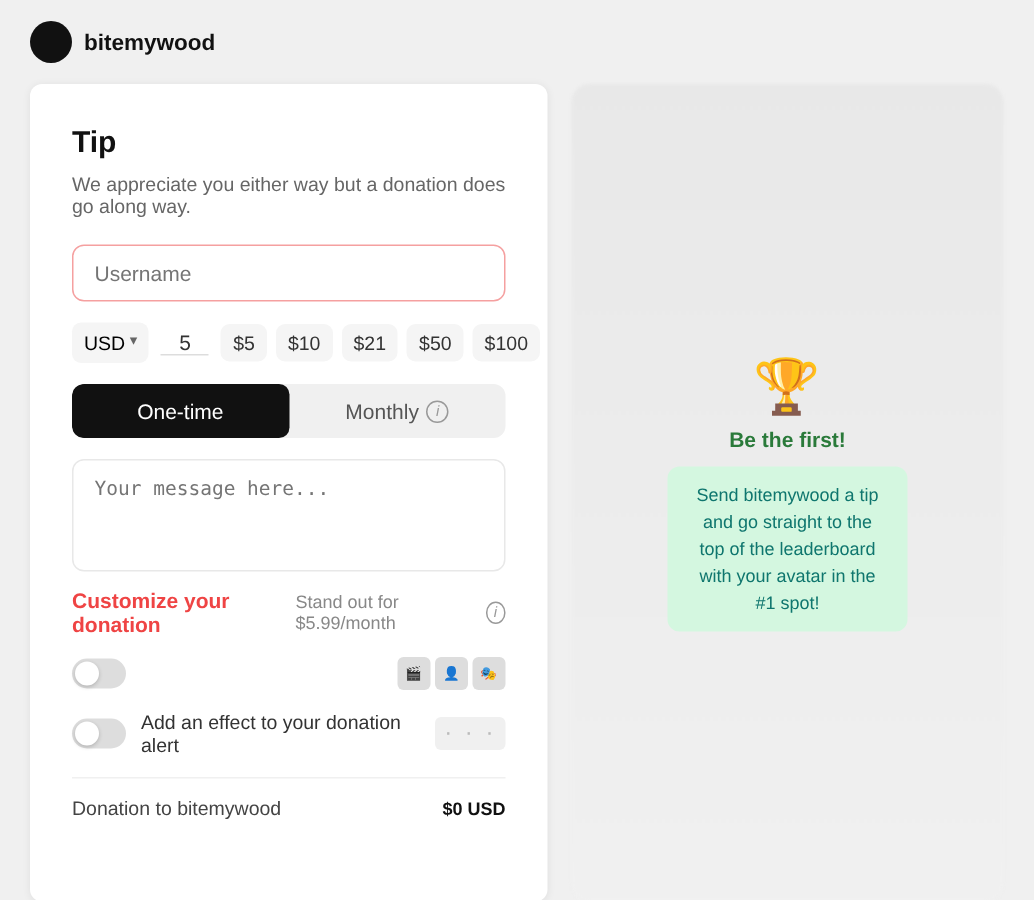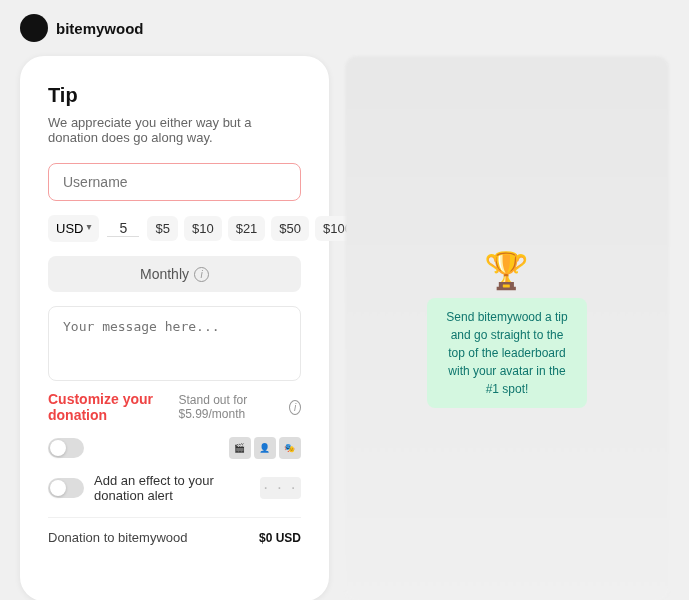--- a/index.html
+++ b/index.html
@@ -36,23 +36,23 @@
     .main {
       display: flex;
       gap: 16px;
       padding: 0 20px;
       height: calc(100% - 55px);
     }
 
     
     .tip-card {
       background: #fff;
-      border-radius: 24px;
+      border-radius: 8px;
       padding: 28px 28px 20px;
-      width: 309px;
+      width: 345px;
       flex-shrink: 0;
       box-shadow: 0 1px 6px rgba(0,0,0,0.07);
     }
     .tip-title {
       font-size: 20px;
       font-weight: 700;
       color: #111;
       margin-bottom: 8px;
     }
     .tip-subtitle {
@@ -367,20 +367,21 @@
         <button class="amount-btn">$5</button>
         <button class="amount-btn">$10</button>
         <button class="amount-btn">$21</button>
         <button class="amount-btn">$50</button>
         <button class="amount-btn">$100</button>
       </div>
     </div>
 
     
     <div class="toggle-tabs">
+      <button class="toggle-tab active">One-time</button>
       <button class="toggle-tab toggle-tab-monthly">
         <span>Monthly</span>
         <span class="info-icon">i</span>
       </button>
     </div>
 
     
     <textarea class="message-box" placeholder="Your message here..." style=""></textarea>
 
     
@@ -426,17 +427,18 @@
     </div>
 
     
     
   </div>
 
   <div class="right-panel">
     <div class="right-blur"></div>
     <div class="leaderboard-callout">
       <div class="trophy-icon">🏆</div>
+      <div class="be-first">Be the first!</div>
       <div class="leaderboard-desc">Send bitemywood a tip and go straight to the top of the leaderboard with your avatar in the #1 spot!</div>
     </div>
   </div>
 
 </div>
 
 </body></html>

